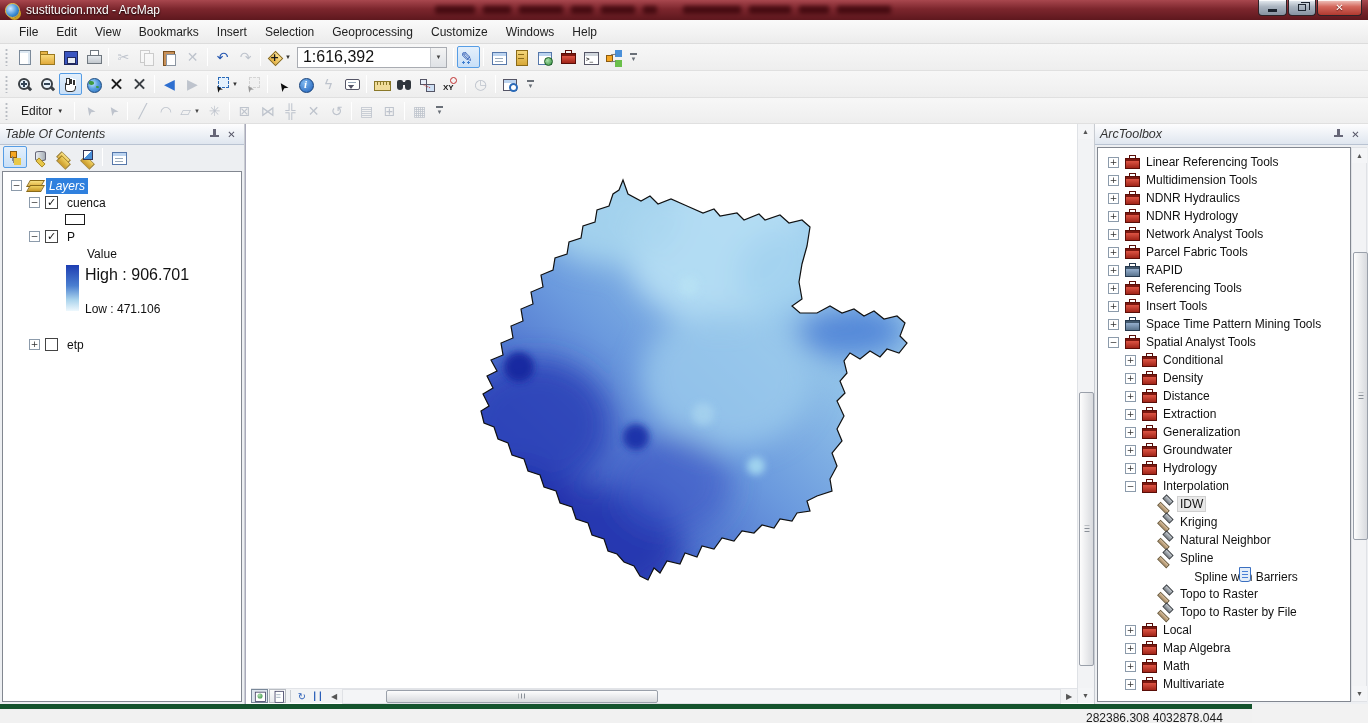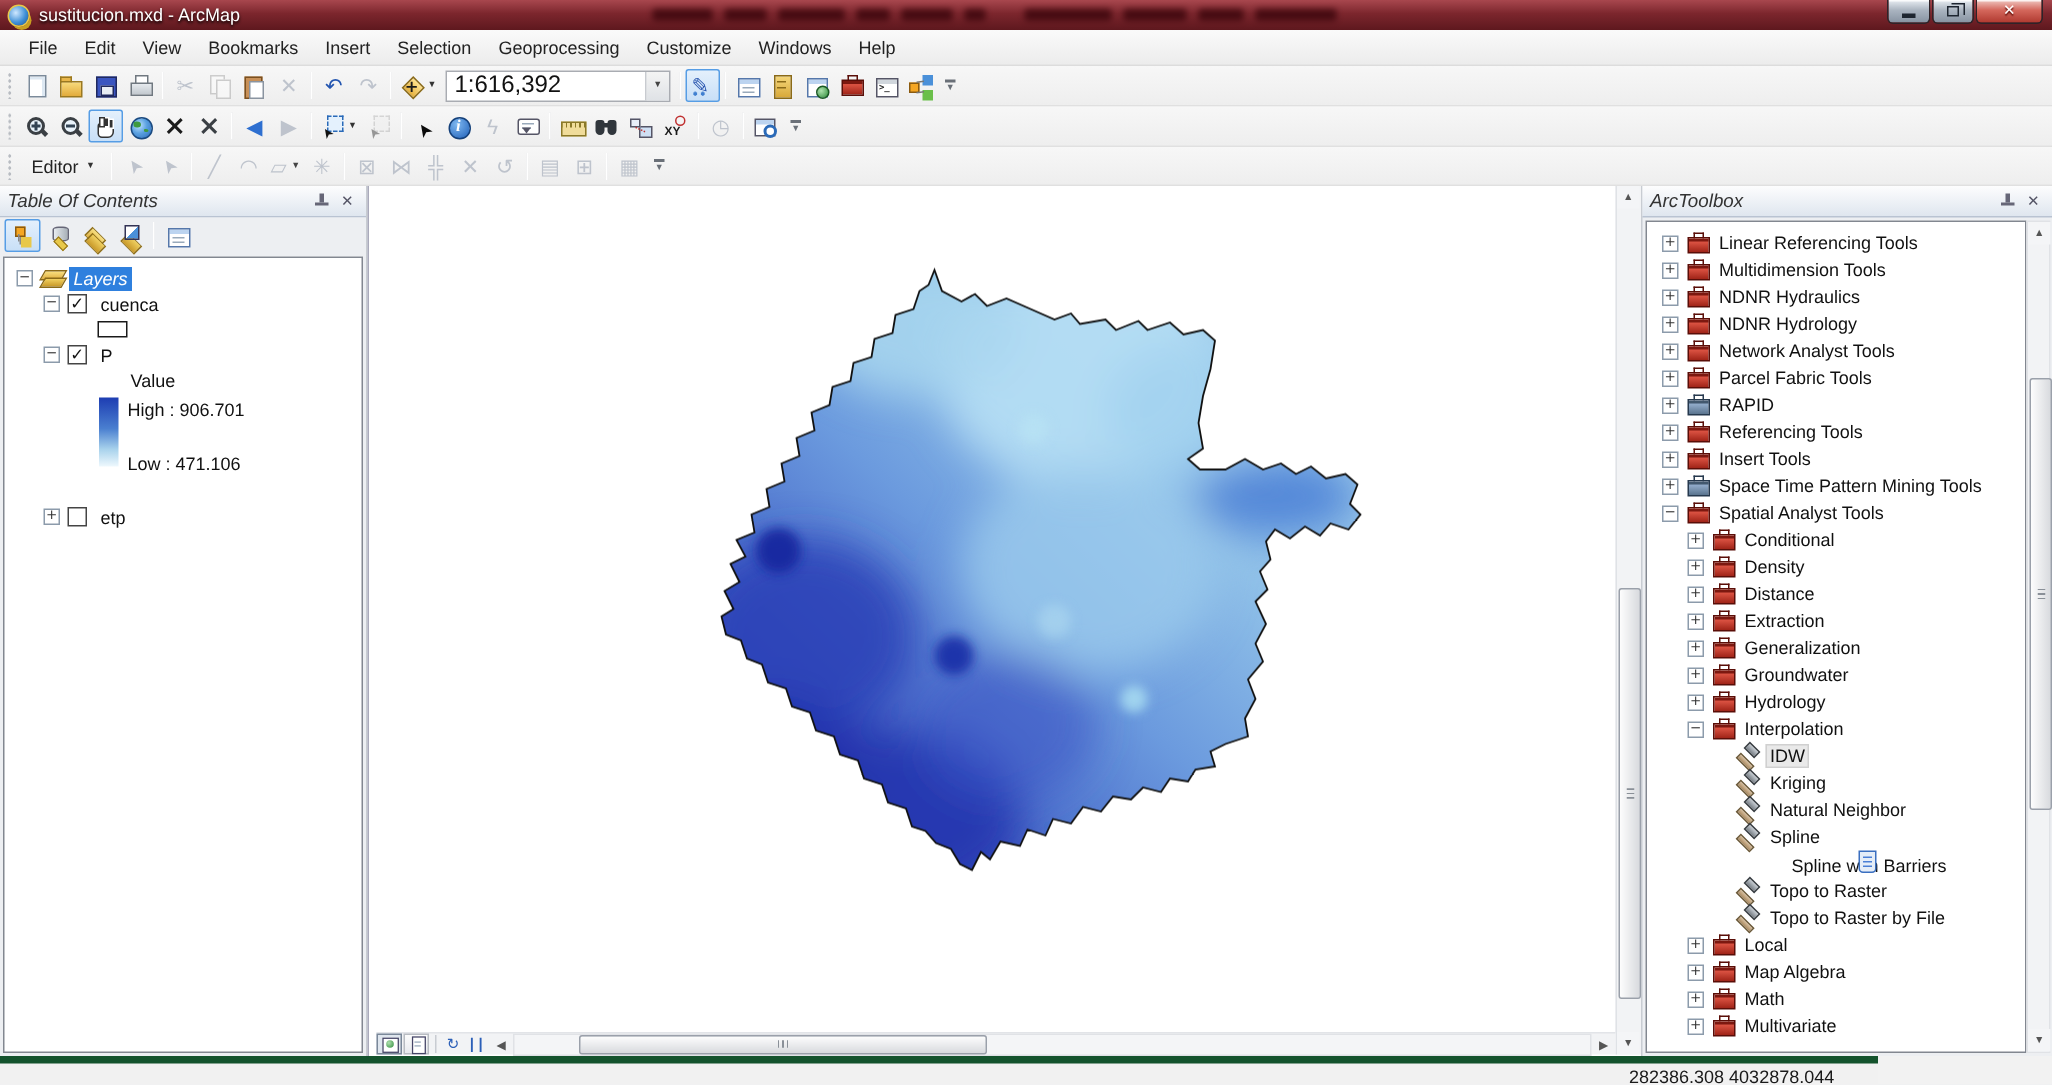--- a/index.html
+++ b/index.html
@@ -170,21 +170,21 @@
   .expspace { width:16px; min-width:16px; }
   .cb { width:13px; height:13px; min-width:13px; border:1px solid #444; background:#fff; margin-right:6px;
     font:bold 11px/11px "DejaVu Sans",sans-serif; text-align:center; color:#111; }
   .lbl { padding:1px 3px; color:#111; font-size:12px; }
   .lbl.tsel { background:#2f80de; color:#fff;font-style:italic; }
   .lbl.isel { background:#e9e9e9; border:1px solid #d0d0d0; padding:0 2px; }
   .ticon { margin-right:4px; }
   .symrect { margin-left:62px; width:20px; height:11px; background:#fff; border:1px solid #1a1a1a; }
   .ramp { position:relative; height:56px; }
   .rampbar { position:absolute; left:63px; top:3px; width:13px; height:46px; background:linear-gradient(#1d3db2,#4a7fd0 45%,#a8d2ec 75%,#eef8fd); }
-  .rhigh { position:absolute; left:82px; top:4px; font-size:12px; color:#111; }
+  .rhigh { position:absolute; left:82px; top:4px; font-size:16px; color:#111; }
   .rlow { position:absolute; left:82px; top:40px; font-size:12px; color:#111; }
   .valuehdr { padding-left:84px; font-size:12px; color:#111; }
 
   
   .mapwrap { position:absolute; left:246px; top:0; width:848px; height:580px; background:#fff; }
   .mapsvg { position:absolute; left:5px; top:0; width:826px; height:564px; background:#fff; }
   .vsplit { position:absolute; left:245px; top:0; width:1px; height:580px; background:#aab; }
   .vscroll { position:absolute; right:0; top:0; width:17px; height:579px; background:#f2f3f5; border-left:1px solid #dfe2e6; }
   .hscrollrow { position:absolute; left:5px; right:17px; bottom:1px; height:15px; display:flex; align-items:center; background:#f2f3f5; border-top:1px solid #e2e4e8; }
   .viewbtn { width:17px; height:14px; border:1px solid #b8bcc2; background:linear-gradient(#fcfcfc,#e8eaee); display:flex; align-items:center; justify-content:center; margin-right:1px; }

